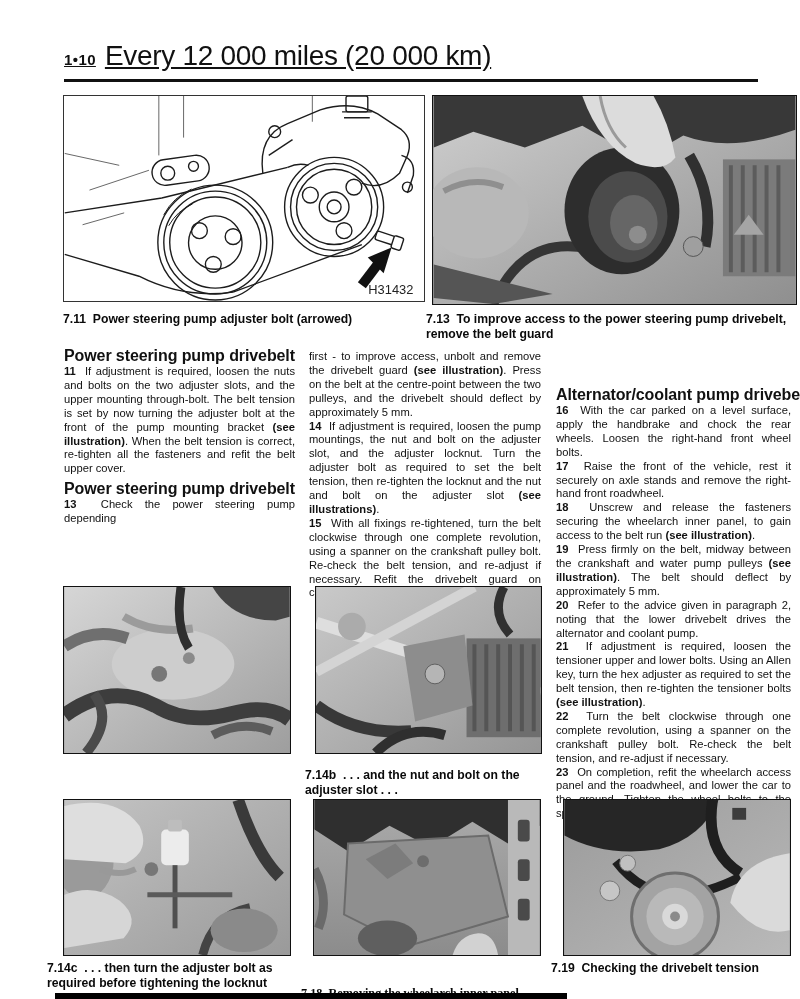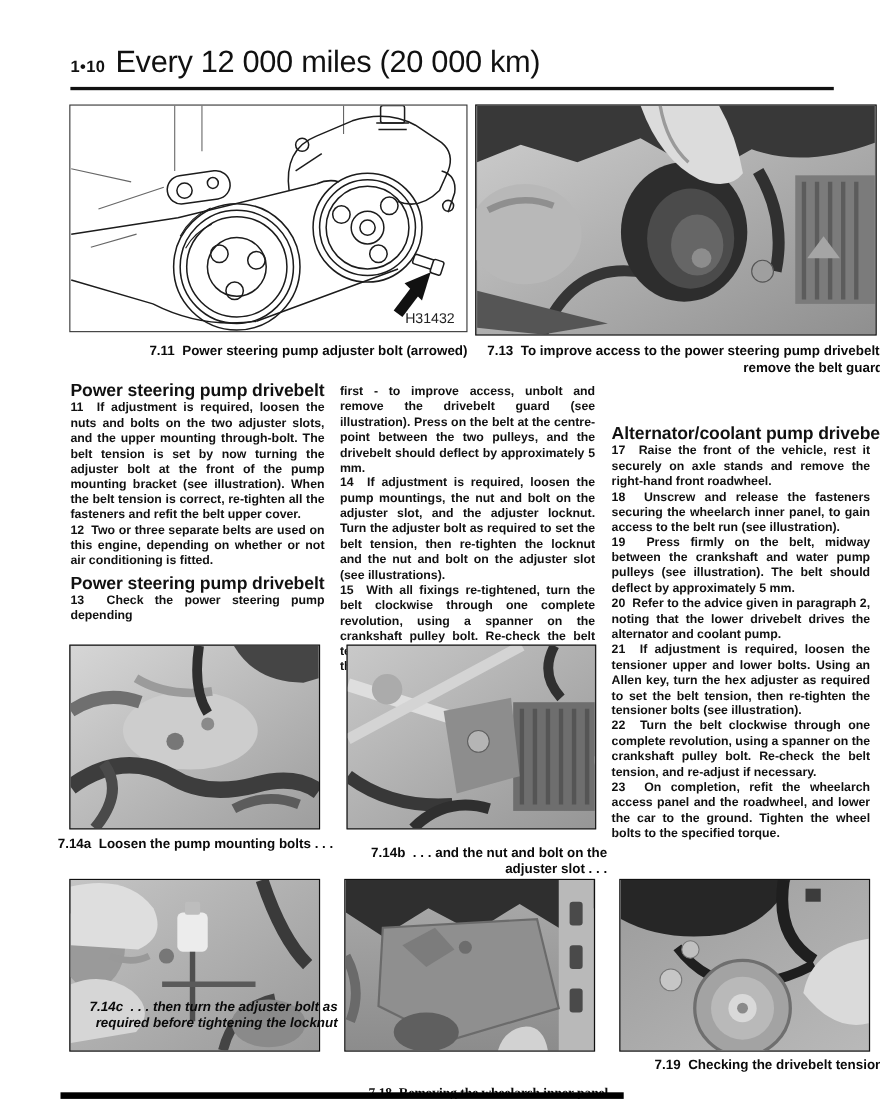--- a/index.html
+++ b/index.html
@@ -2,55 +2,55 @@
 <html><head>
 <meta charset="utf-8">
 <style>
   * { box-sizing: border-box; margin: 0; padding: 0; }
   html,body { background:#ffffff; }
   .page {
     position: relative; width: 800px; height: 999px; background: #fff;
     font-family: "Liberation Sans", "DejaVu Sans", sans-serif; color: #111;
     overflow: hidden; margin: 0 auto;
   }
-  .header { position:absolute; left:64px; top:40px; display:flex; align-items:baseline; gap:9px; }
+  .header { position:absolute; left:64px; top:40px; display:flex; align-items:baseline; gap:9px;text-decoration:underline; }
   .sec-num { font-size:15px; font-weight:bold; letter-spacing:.4px; }
   .title   { font-size:28px; font-weight:400; letter-spacing:-.3px; }
   .rule { position:absolute; left:64px; top:79px; width:694px; height:2.5px; background:#111; }
 
   .fig   { position:absolute; border:1.5px solid #333; background:#fff; }
   .photo { position:absolute; border:1.5px solid #111; background:#999; overflow:hidden; }
   .fig svg, .photo svg { display:block; width:100%; height:100%; }
 
   .caption { position:absolute; font-size:12.2px; line-height:14.6px; font-weight:bold;
-             text-align:right; white-space:pre-line; color:#0a0a0a; }
+             text-align:left; white-space:pre-line; color:#0a0a0a; }
 
   .col { position:absolute; font-size:11.2px; line-height:13.9px; text-align:justify; }
-  .col p { margin:0;font-weight:bold; }
+  .col p { margin:0; }
   .col h2 { font-size:16px; line-height:15px; margin:5px 0 2px; white-space:nowrap; letter-spacing:-.1px; }
   .col h2:first-child { margin-top:0; }
   .col h2.italic { font-style:italic; font-size:14.6px; margin:9px 0 3px; }
 
   .col1 { left:64px;  top:348px; width:231px; }
   .col2 { left:309px; top:350px; width:232px; }
   .col3 { left:556px; top:344px; width:235px;margin-top:43px; }
 
   .fig711 { left:63px;  top:95px;  width:362px; height:207px; }
   .p713   { left:432px; top:95px;  width:365px; height:210px; }
   .p714a  { left:63px;  top:586px; width:228px; height:168px; }
   .p714b  { left:315px; top:586px; width:227px; height:168px; }
   .p714c  { left:63px;  top:799px; width:228px; height:157px; }
   .p718   { left:313px; top:799px; width:228px; height:157px; }
   .p719   { left:563px; top:799px; width:228px; height:157px; }
 
   .cap711  { left:63px;  top:312px; width:362px; }
   .cap713  { left:426px; top:312px; width:377px; }
   .cap714a { left:51px;  top:760px; width:252px; }
   .cap714b { left:305px; top:748px; width:247px;margin-top:20px; }
-  .cap714c { left:47px;  top:908px; width:260px;font-style:italic; }
+  .cap714c { left:47px;  top:961px; width:260px; }
   .cap718  { left:301px; top:986px; width:252px;font-family:Liberation Serif, serif; }
   .cap719  { left:551px; top:961px; width:252px; }
 
   .bottom-bar { position:absolute; left:55px; top:993px; width:512px; height:6px; background:#000; }
   .h-code { font-size:13px; fill:#222; font-family:"Liberation Sans","DejaVu Sans",sans-serif; }
 </style>
 </head>
 <body>
 
 <main class="page">
@@ -134,33 +134,33 @@
       <path d="M168,0 q6,34 26,52" stroke="#9a9a9a" stroke-width="3" fill="none"></path>
       <circle cx="262" cy="152" r="10" fill="#9f9f9f" stroke="#555"></circle>
     </svg>
   </figure>
   <div class="caption cap713">7.13&nbsp;&nbsp;To improve access to the power steering pump drivebelt,
 remove the belt guard</div>
 
   <section class="col col1">
     <h2>Power steering pump drivebelt</h2>
     <p><b>11&nbsp; </b><span>If adjustment is required, loosen the nuts and bolts on the two adjuster slots, and the upper mounting through-bolt. The belt tension is set by now turning the adjuster bolt at the front of the pump mounting bracket </span><b>(see illustration)</b><span>. When the belt tension is correct, re-tighten all the fasteners and refit the belt upper cover.</span></p>
-    <p><b>12&nbsp; </b><span>Two or three separate belts are used on this engine, depending on whether or not air conditioning is fitted.</span></p>
     <h2>Power steering pump drivebelt</h2>
     <p><b>13&nbsp; </b><span>Check the power steering pump depending</span></p>
   </section>
 
   <section class="col col2">
     <p><span>first - to improve access, unbolt and remove the drivebelt guard </span><b>(see illustration)</b><span>. Press on the belt at the centre-point between the two pulleys, and the drivebelt should deflect by approximately 5 mm.</span></p>
     <p><b>14&nbsp; </b><span>If adjustment is required, loosen the pump mountings, the nut and bolt on the adjuster slot, and the adjuster locknut. Turn the adjuster bolt as required to set the belt tension, then re-tighten the locknut and the nut and bolt on the adjuster slot </span><b>(see illustrations)</b><span>.</span></p>
     <p><b>15&nbsp; </b><span>With all fixings re-tightened, turn the belt clockwise through one complete revolution, using a spanner on the crankshaft pulley bolt. Re-check the belt tension, and re-adjust if necessary. Refit the drivebelt guard on completion.</span></p>
   </section>
 
   <section class="col col3">
     <h2>Alternator/coolant pump drivebelt</h2>
+    <p><b>16&nbsp; </b><span>With the car parked on a level surface, apply the handbrake and chock the rear wheels. Loosen the right-hand front wheel bolts.</span></p>
     <p><b>17&nbsp; </b><span>Raise the front of the vehicle, rest it securely on axle stands and remove the right-hand front roadwheel.</span></p>
     <p><b>18&nbsp; </b><span>Unscrew and release the fasteners securing the wheelarch inner panel, to gain access to the belt run </span><b>(see illustration)</b><span>.</span></p>
     <p><b>19&nbsp; </b><span>Press firmly on the belt, midway between the crankshaft and water pump pulleys </span><b>(see illustration)</b><span>. The belt should deflect by approximately 5 mm.</span></p>
     <p><b>20&nbsp; </b><span>Refer to the advice given in paragraph 2, noting that the lower drivebelt drives the alternator and coolant pump.</span></p>
     <p><b>21&nbsp; </b><span>If adjustment is required, loosen the tensioner upper and lower bolts. Using an Allen key, turn the hex adjuster as required to set the belt tension, then re-tighten the tensioner bolts </span><b>(see illustration)</b><span>.</span></p>
     <p><b>22&nbsp; </b><span>Turn the belt clockwise through one complete revolution, using a spanner on the crankshaft pulley bolt. Re-check the belt tension, and re-adjust if necessary.</span></p>
     <p><b>23&nbsp; </b><span>On completion, refit the wheelarch access panel and the roadwheel, and lower the car to the ground. Tighten the wheel bolts to the specified torque.</span></p>
   </section>
 
   <figure class="photo p714a">
@@ -177,21 +177,20 @@
       <path d="M60,30 q30,18 70,12" stroke="#9b9b9b" stroke-width="8" fill="none"></path>
       <path d="M118,0 q-6,40 8,62" stroke="#2e2e2e" stroke-width="9" fill="none"></path>
       <path d="M0,60 Q30,40 64,52" stroke="#6f6f6f" stroke-width="12" fill="none"></path>
       <path d="M0,130 Q46,96 92,120 Q124,140 170,128 Q206,118 228,134" stroke="#3d3d3d" stroke-width="15" fill="none"></path>
       <path d="M30,108 q20,26 -8,60" stroke="#4a4a4a" stroke-width="10" fill="none"></path>
       <circle cx="96" cy="88" r="8" fill="#777"></circle>
         <circle cx="126" cy="72" r="6" fill="#8a8a8a"></circle>
       <path d="M150,150 q30,-16 60,-4" stroke="#5c5c5c" stroke-width="9" fill="none"></path>
     </svg>
   </figure>
-  <div class="caption cap714a">7.14a&nbsp;&nbsp;Loosen the pump mounting bolts . . .</div>
 
   <figure class="photo p714b">
     <svg viewBox="0 0 227 168">
       <defs>
           <linearGradient id="g14b" x1="0" y1="0" x2="1" y2="1">
         <stop offset="0" stop-color="#c9c9c9"></stop>
             <stop offset="1" stop-color="#969696"></stop>
           </linearGradient>
         </defs>
       <rect width="227" height="168" fill="url(#g14b)"></rect>

